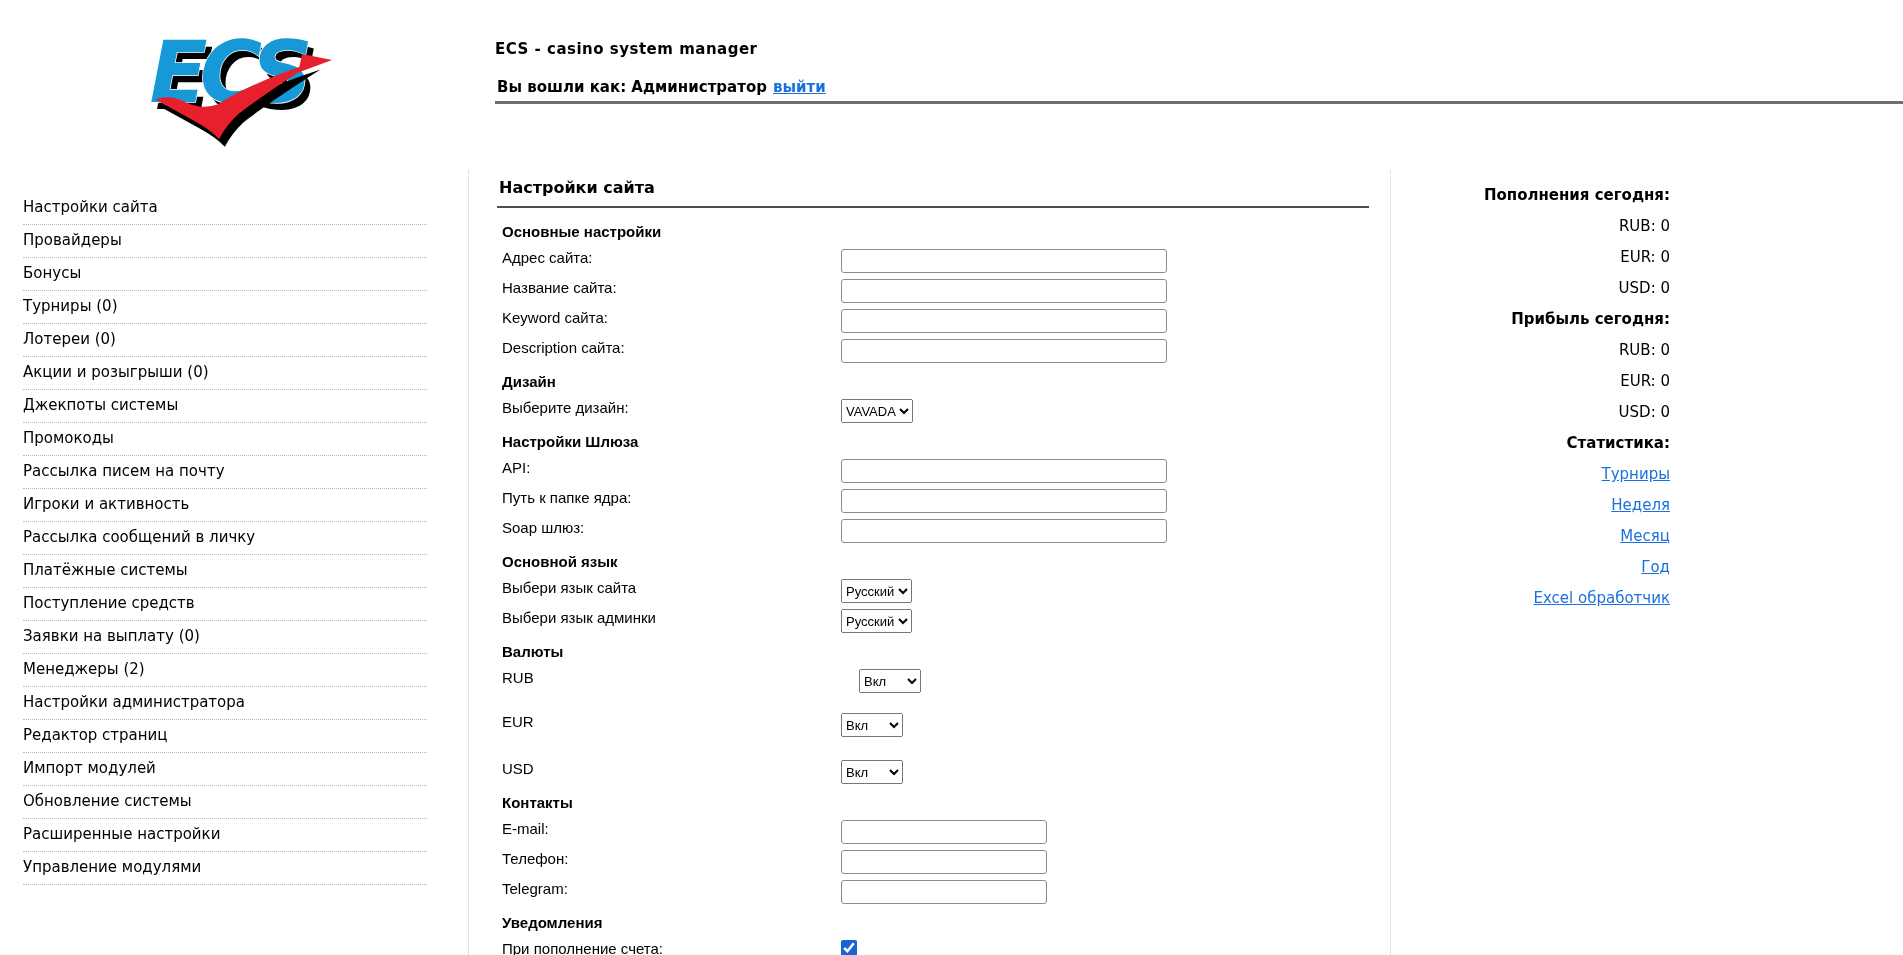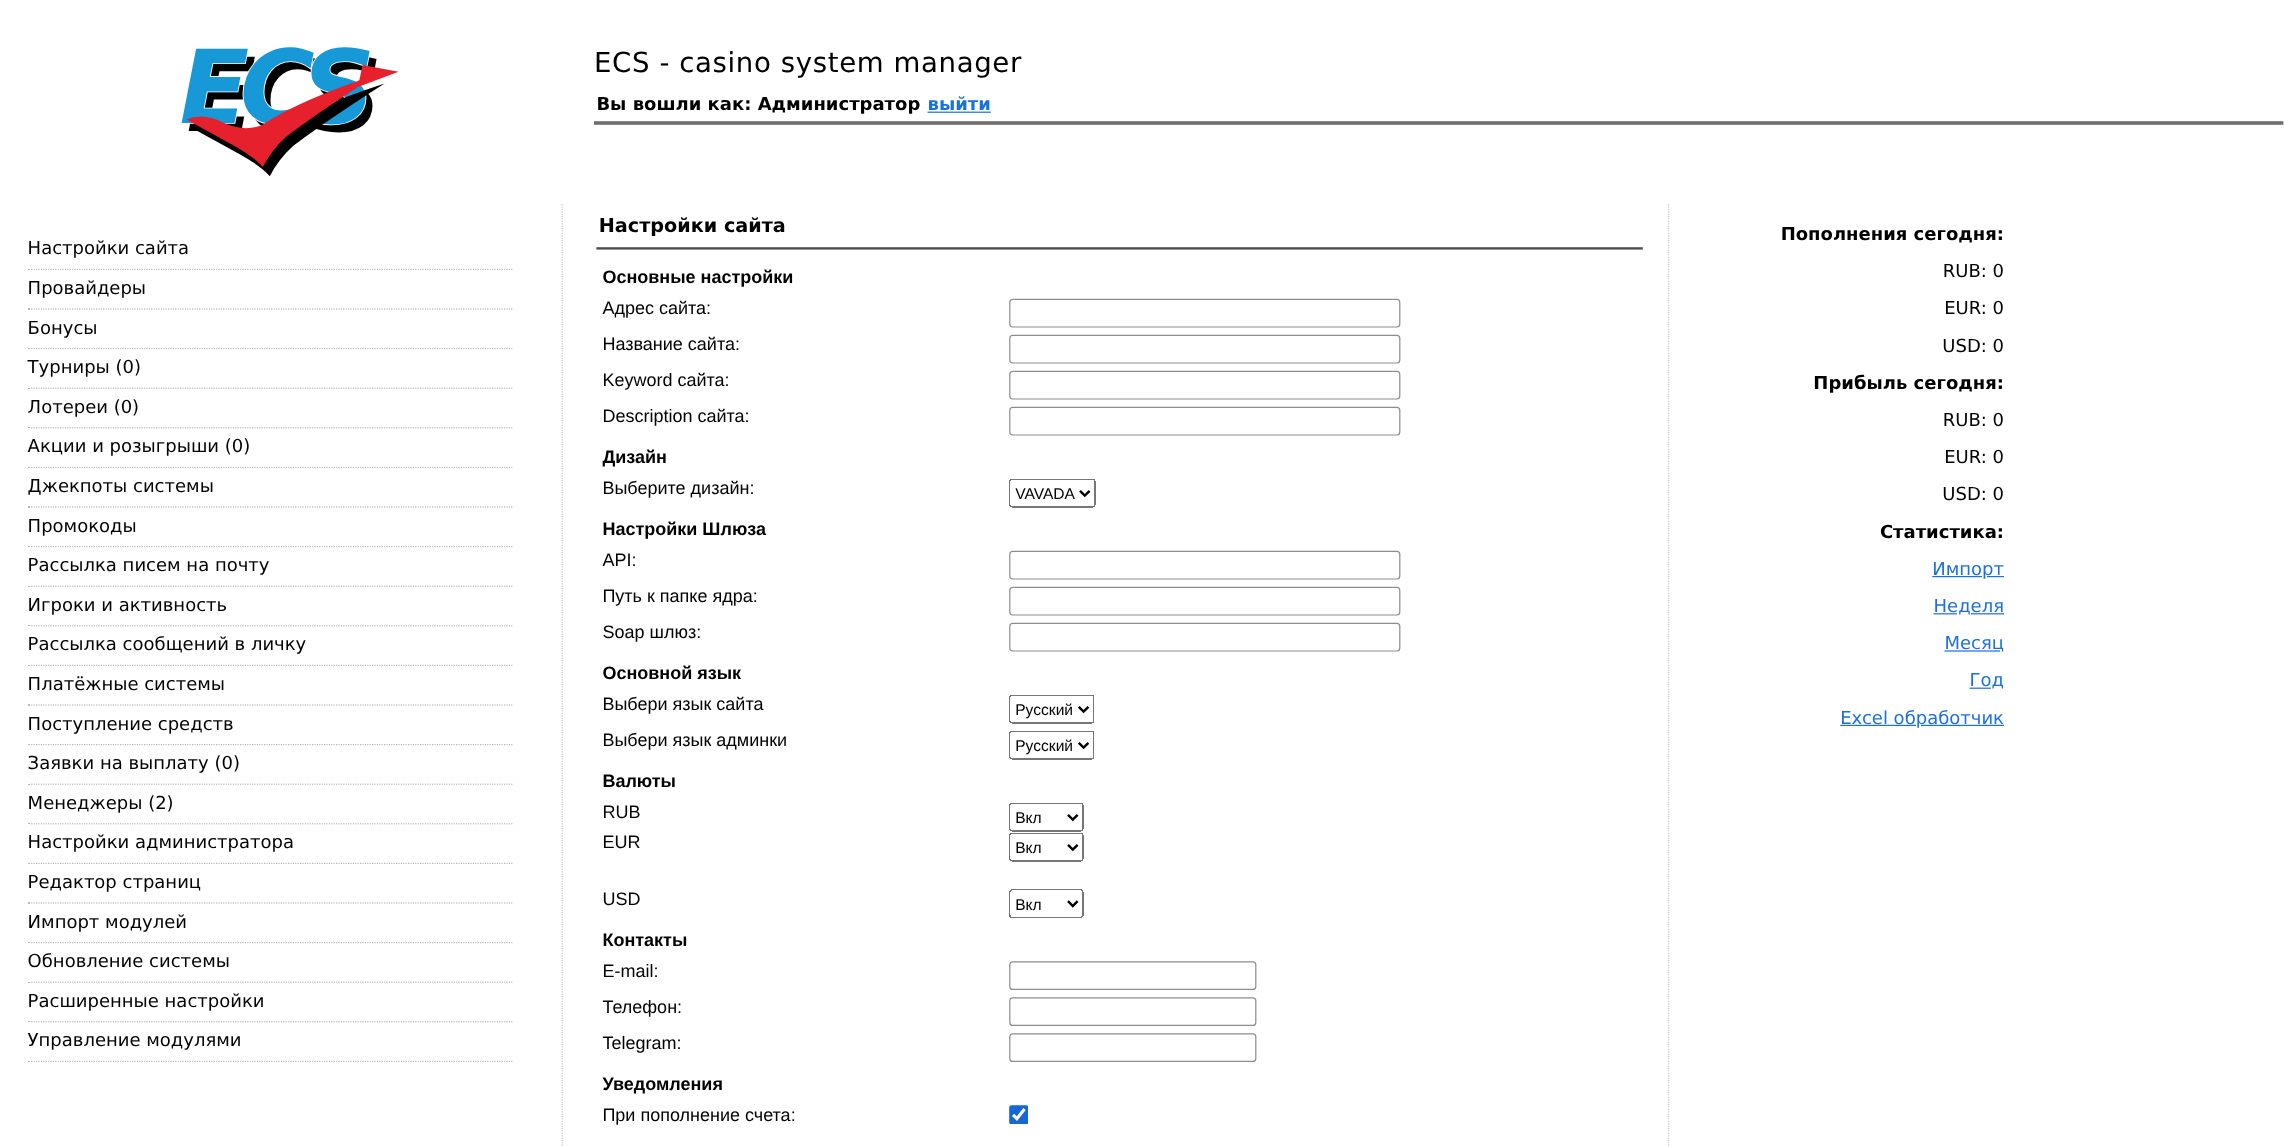--- a/index.html
+++ b/index.html
@@ -15,39 +15,39 @@
     width:1903px;height:955px;position:relative;overflow:hidden;
     font-family:"DejaVu Sans",sans-serif;color:#000;
   }
   
   .logo{position:absolute;left:136px;top:16px;width:198px;height:138px;}
   .logo svg{width:100%;height:100%;}
   .logo-shadow{fill:#000;}
   .logo-letters{fill:var(--logo-blue);stroke:#fff;stroke-width:1.5px;paint-order:stroke;}
   .logo-swoosh{fill:var(--logo-red);}
   .logo-text{font-family:"DejaVu Sans",sans-serif;font-weight:bold;font-style:italic;font-size:88px;letter-spacing:-8px;}
-  .header-title{position:absolute;left:495px;top:40px;font-size:23px;font-weight:normal;letter-spacing:.5px;}
+  .header-title{position:absolute;left:495px;top:40px;font-size:15px;font-weight:bold;letter-spacing:.5px;}
   .header-login{position:absolute;left:497px;top:78px;font-size:15px;font-weight:bold;}
   .logout-link{color:var(--link-blue);text-decoration:underline;margin-left:6px;cursor:pointer;margin-top:46px;}
   .header-rule{position:absolute;left:495px;top:101px;right:0;height:3px;background:var(--rule-gray);}
   
   .sidebar{position:absolute;left:23px;top:192px;width:404px;margin:0;padding:0;list-style:none;font-size:15px;}
   .sb-item{padding:6px 0 8px;border-bottom:1px dotted var(--dot-gray);cursor:pointer;}
   
   .vdiv{position:absolute;top:170px;bottom:0;width:0;border-left:1px dotted #c9c9c9;}
   .vdiv-left{left:468px;}
   .vdiv-right{left:1390px;}
   
   .main{position:absolute;left:497px;top:178px;width:872px;}
   .main-title{font-size:16px;font-weight:bold;padding-left:2px;}
   .main-rule{height:2px;background:#4f4f4f;margin:9px 0 11px;}
   .settings-form{font-family:"Liberation Sans",sans-serif;font-size:15px;}
   .section-title{font-weight:bold;height:25px;line-height:25px;margin-bottom:5px;padding-left:5px;}
   .frow{display:flex;align-items:flex-start;height:25px;margin-bottom:5px;padding-left:5px;}
-  .frow.sp-wide{margin-bottom:0;}
+  .frow.sp-wide{margin-bottom:19px;gap:18px;}
   .frow.sp-wider{margin-bottom:22px;}
   .flabel{width:339px;flex:none;}
   .tinput{height:22px;border:1px solid #8d8d8d;border-radius:3px;padding:0 6px;
           font:13px "Liberation Sans",sans-serif;background:#fff;}
   .tinput.wide{width:312px;}
   .tinput.narrow{width:192px;}
   .sel{height:24px;min-width:62px;font:13px "Liberation Sans",sans-serif;}
   .chk{width:16px;height:16px;margin:0;accent-color:var(--checkbox-blue);}
   
   .rightcol{position:absolute;left:1410px;top:184px;width:260px;font-size:15px;text-align:right;}
@@ -192,18 +192,18 @@
 <div class="rightcol" id="rightcol">
     <div class="stat-row stat-header">Пополнения сегодня:</div>
     <div class="stat-row">RUB: 0</div>
     <div class="stat-row">EUR: 0</div>
     <div class="stat-row">USD: 0</div>
     <div class="stat-row stat-header">Прибыль сегодня:</div>
     <div class="stat-row">RUB: 0</div>
     <div class="stat-row">EUR: 0</div>
     <div class="stat-row">USD: 0</div>
     <div class="stat-row stat-header">Статистика:</div>
-    <div class="stat-row stat-link"><a href="#">Импорт</a></div>
+    <div class="stat-row stat-link"><a href="#">Турниры</a></div>
     <div class="stat-row stat-link"><a href="#">Неделя</a></div>
     <div class="stat-row stat-link"><a href="#">Месяц</a></div>
     <div class="stat-row stat-link"><a href="#">Год</a></div>
     <div class="stat-row stat-link"><a href="#">Excel обработчик</a></div>
   </div>
 
 </body></html>

